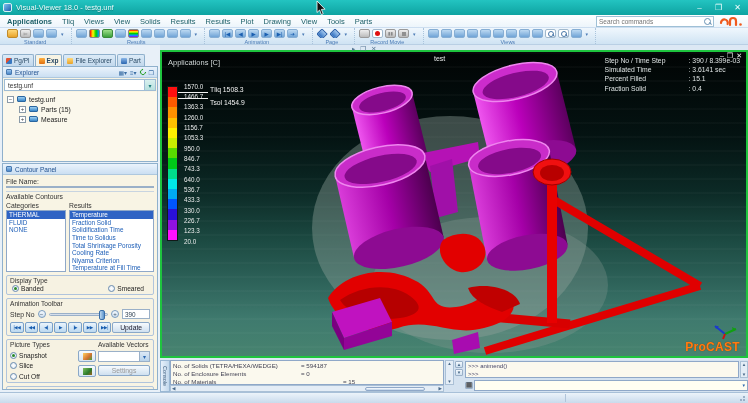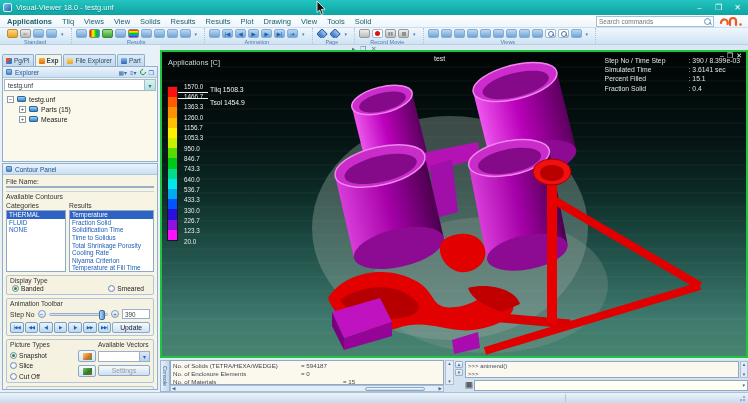--- a/index.html
+++ b/index.html
@@ -177,21 +177,21 @@
     <span class="menu-item">Tliq</span>
     <span class="menu-item">Views</span>
     <span class="menu-item">View</span>
     <span class="menu-item">Solids</span>
     <span class="menu-item">Results</span>
     <span class="menu-item">Results</span>
     <span class="menu-item">Plot</span>
     <span class="menu-item">Drawing</span>
     <span class="menu-item">View</span>
     <span class="menu-item">Tools</span>
-    <span class="menu-item">Solid</span>
+    <span class="menu-item">Parts</span>
     <div class="searchbox">
     <input placeholder="Search commands" style="">
     <span class="mag"></span>
   </div>
   <svg class="esilogo" viewBox="0 0 26 13">
     <path d="M3 8 a3.4 3.4 0 1 1 6.6 1" fill="none" stroke="#f05a1e" stroke-width="2.2" stroke-linecap="round"></path>
     <path d="M12 10 v-4 a3 3 0 0 1 6 0 v4" fill="none" stroke="#f05a1e" stroke-width="2.2" stroke-linecap="round"></path>
     <circle cx="22.5" cy="9.5" r="1.3" fill="#f05a1e"></circle>
   </svg>
 </div>
@@ -578,20 +578,30 @@
         <span class="tick" style="top: 110.467px;">433.3</span>
         <span class="tick" style="top: 120.8px;">330.0</span>
         <span class="tick" style="top: 131.133px;">226.7</span>
         <span class="tick" style="top: 141.467px;">123.3</span>
         <span class="tick" style="top: 151.8px;">20.0</span>
         <div class="mline" style="top: 6.17px;"></div>
         <span class="mlabel" style="top: -0.33px;">Tliq  1508.3</span>
         <div class="mline" style="top: 11.51px;"></div>
         <span class="mlabel" style="top: 13.01px;">Tsol  1454.9</span>
       </div>
+    <div class="procast">
+      <svg width="30" height="18" viewBox="0 0 30 18">
+        <line x1="15" y1="12" x2="5" y2="4" stroke="#1a3acc" stroke-width="2"></line>
+        <line x1="15" y1="12" x2="26" y2="7" stroke="#10a010" stroke-width="2"></line>
+        <line x1="15" y1="12" x2="13" y2="17" stroke="#d01010" stroke-width="2"></line>
+        <polygon points="5,4 9,4 6,7" fill="#1a3acc"></polygon>
+        <polygon points="26,7 22,5 23,9" fill="#10a010"></polygon>
+      </svg>
+      <div class="txt">ProCAST</div>
+    </div>
   </div>
 
   <div class="console">
     <div class="cpane cl">
       <div class="ctab">
           <span>Console</span>
         </div>
       <div class="cbodybox" id="consoleleft">
           <div class="cline">
             <span class="cll">No. of Solids (TETRA/HEXA/WEDGE)</span>

